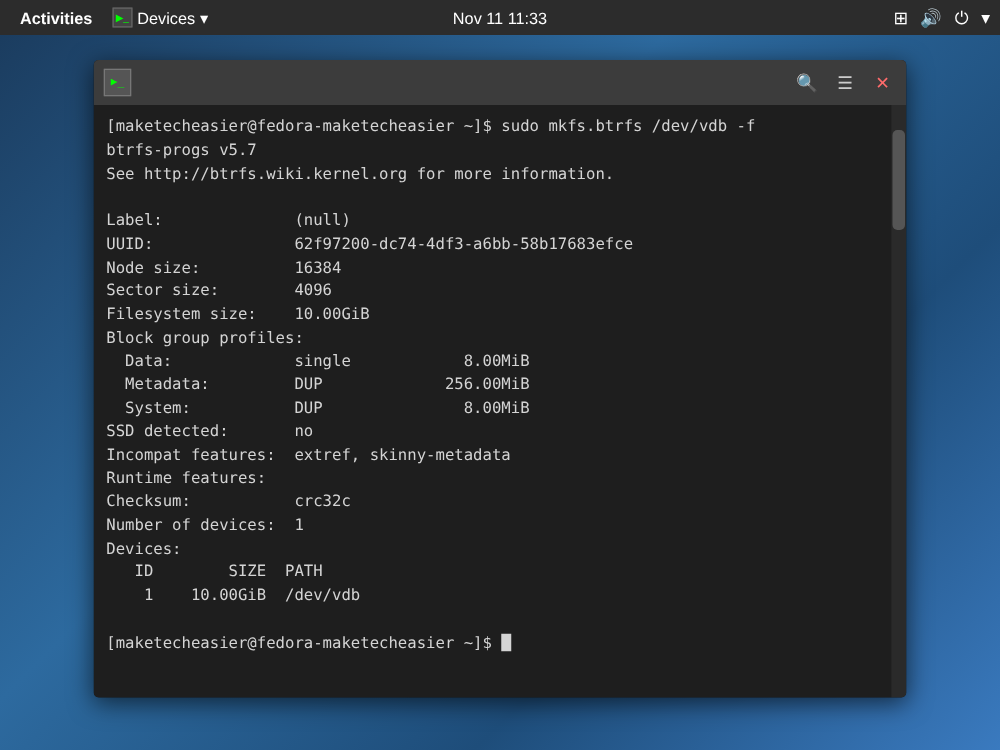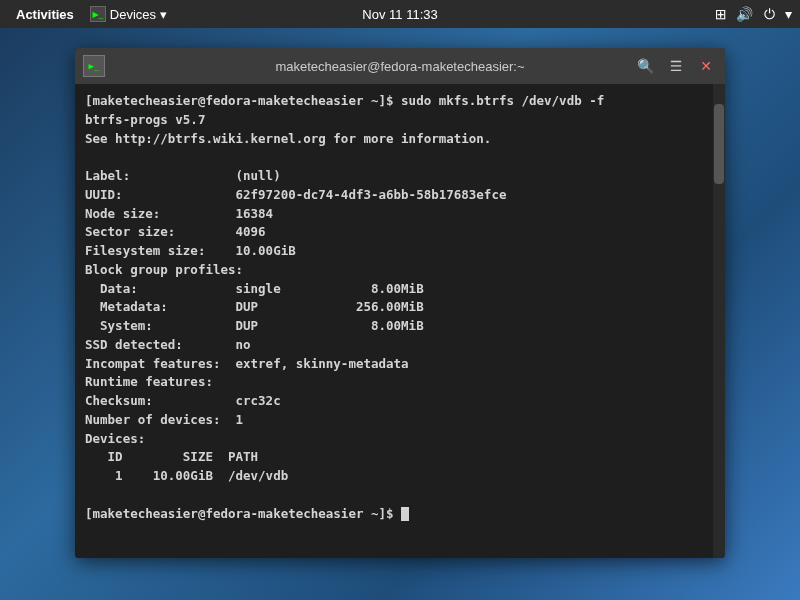--- a/index.html
+++ b/index.html
@@ -175,21 +175,20 @@
     .terminal-body {
       flex: 1;
       background: #1e1e1e;
       color: #d4d4d4;
       font-family: 'DejaVu Sans Mono', 'Courier New', monospace;
       font-size: 12.5px;
       line-height: 1.5;
       padding: 8px 10px;
       overflow: hidden;
       white-space: pre;
-      font-weight: bold;
     }
 
     .scrollbar {
       width: 12px;
       background: #2a2a2a;
       position: relative;
       flex-shrink: 0;
     }
 
     .scrollbar-thumb {
@@ -240,21 +239,20 @@
       <span class="topbar-icon">⏻</span>
       <span class="topbar-icon">▾</span>
     </div>
   </div>
 
   <div class="terminal-window">
     <div class="terminal-titlebar">
       <div class="titlebar-left">
         <div class="titlebar-icon">▶_</div>
       </div>
-      <div class="titlebar-center">maketecheasier@fedora-maketecheasier:~</div>
       <div class="titlebar-right">
         <div class="titlebar-btn">🔍</div>
         <div class="titlebar-btn">☰</div>
         <div class="titlebar-btn close">✕</div>
       </div>
     </div>
 
     <div class="terminal-content-wrapper">
       <div class="terminal-body" id="terminal-output">[maketecheasier@fedora-maketecheasier ~]$ sudo mkfs.btrfs /dev/vdb -f
 btrfs-progs v5.7

